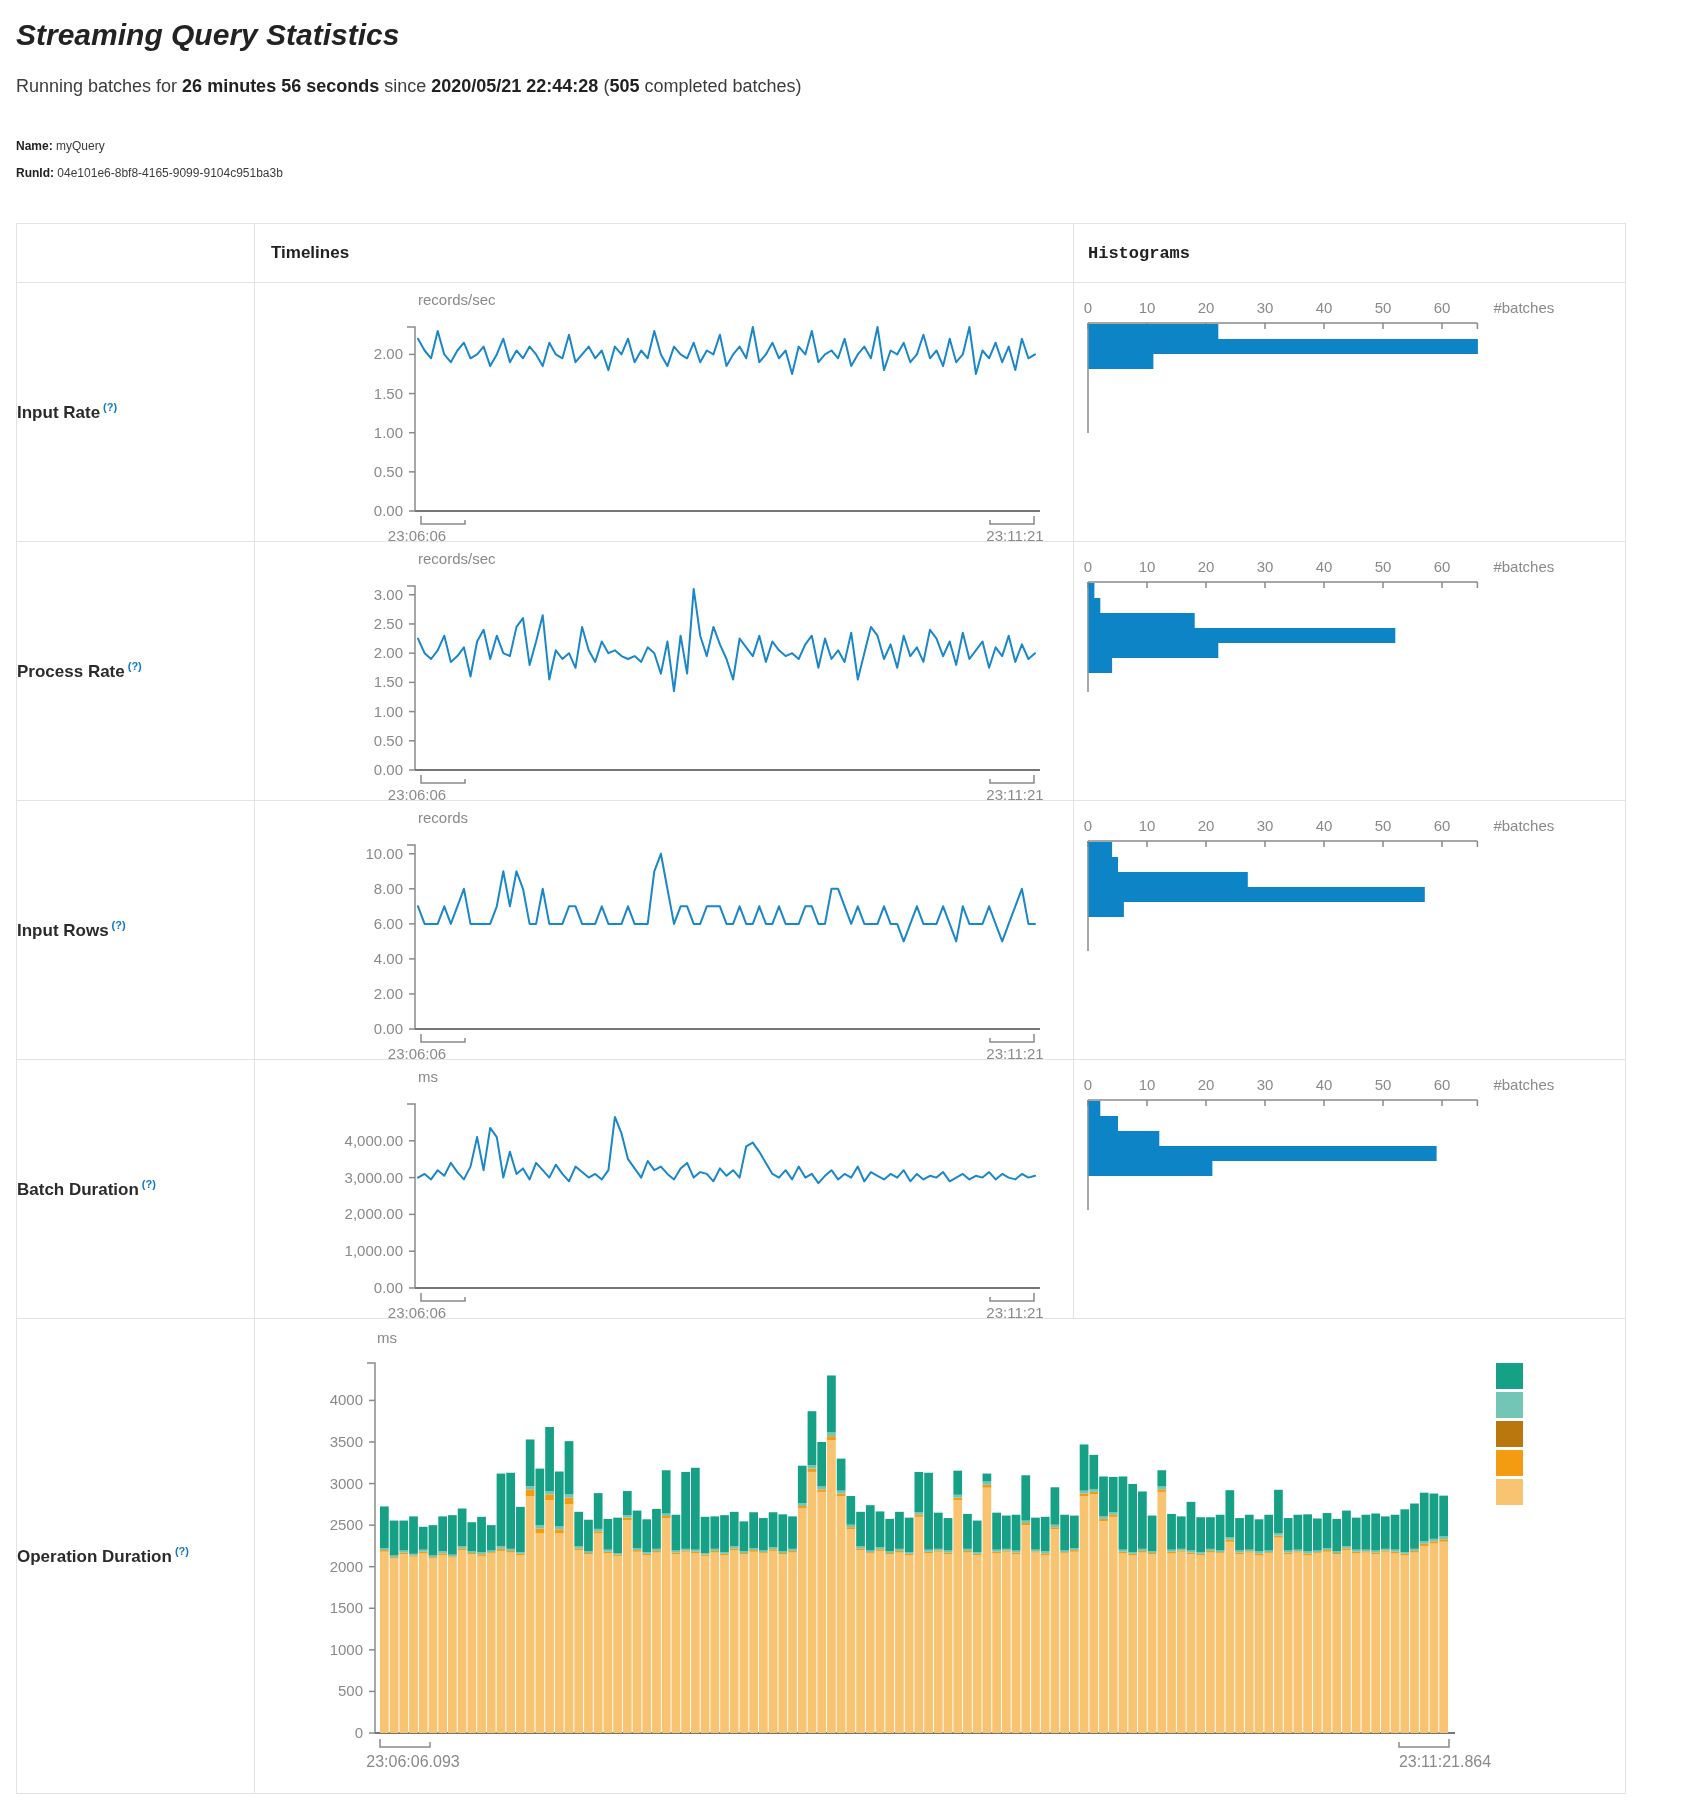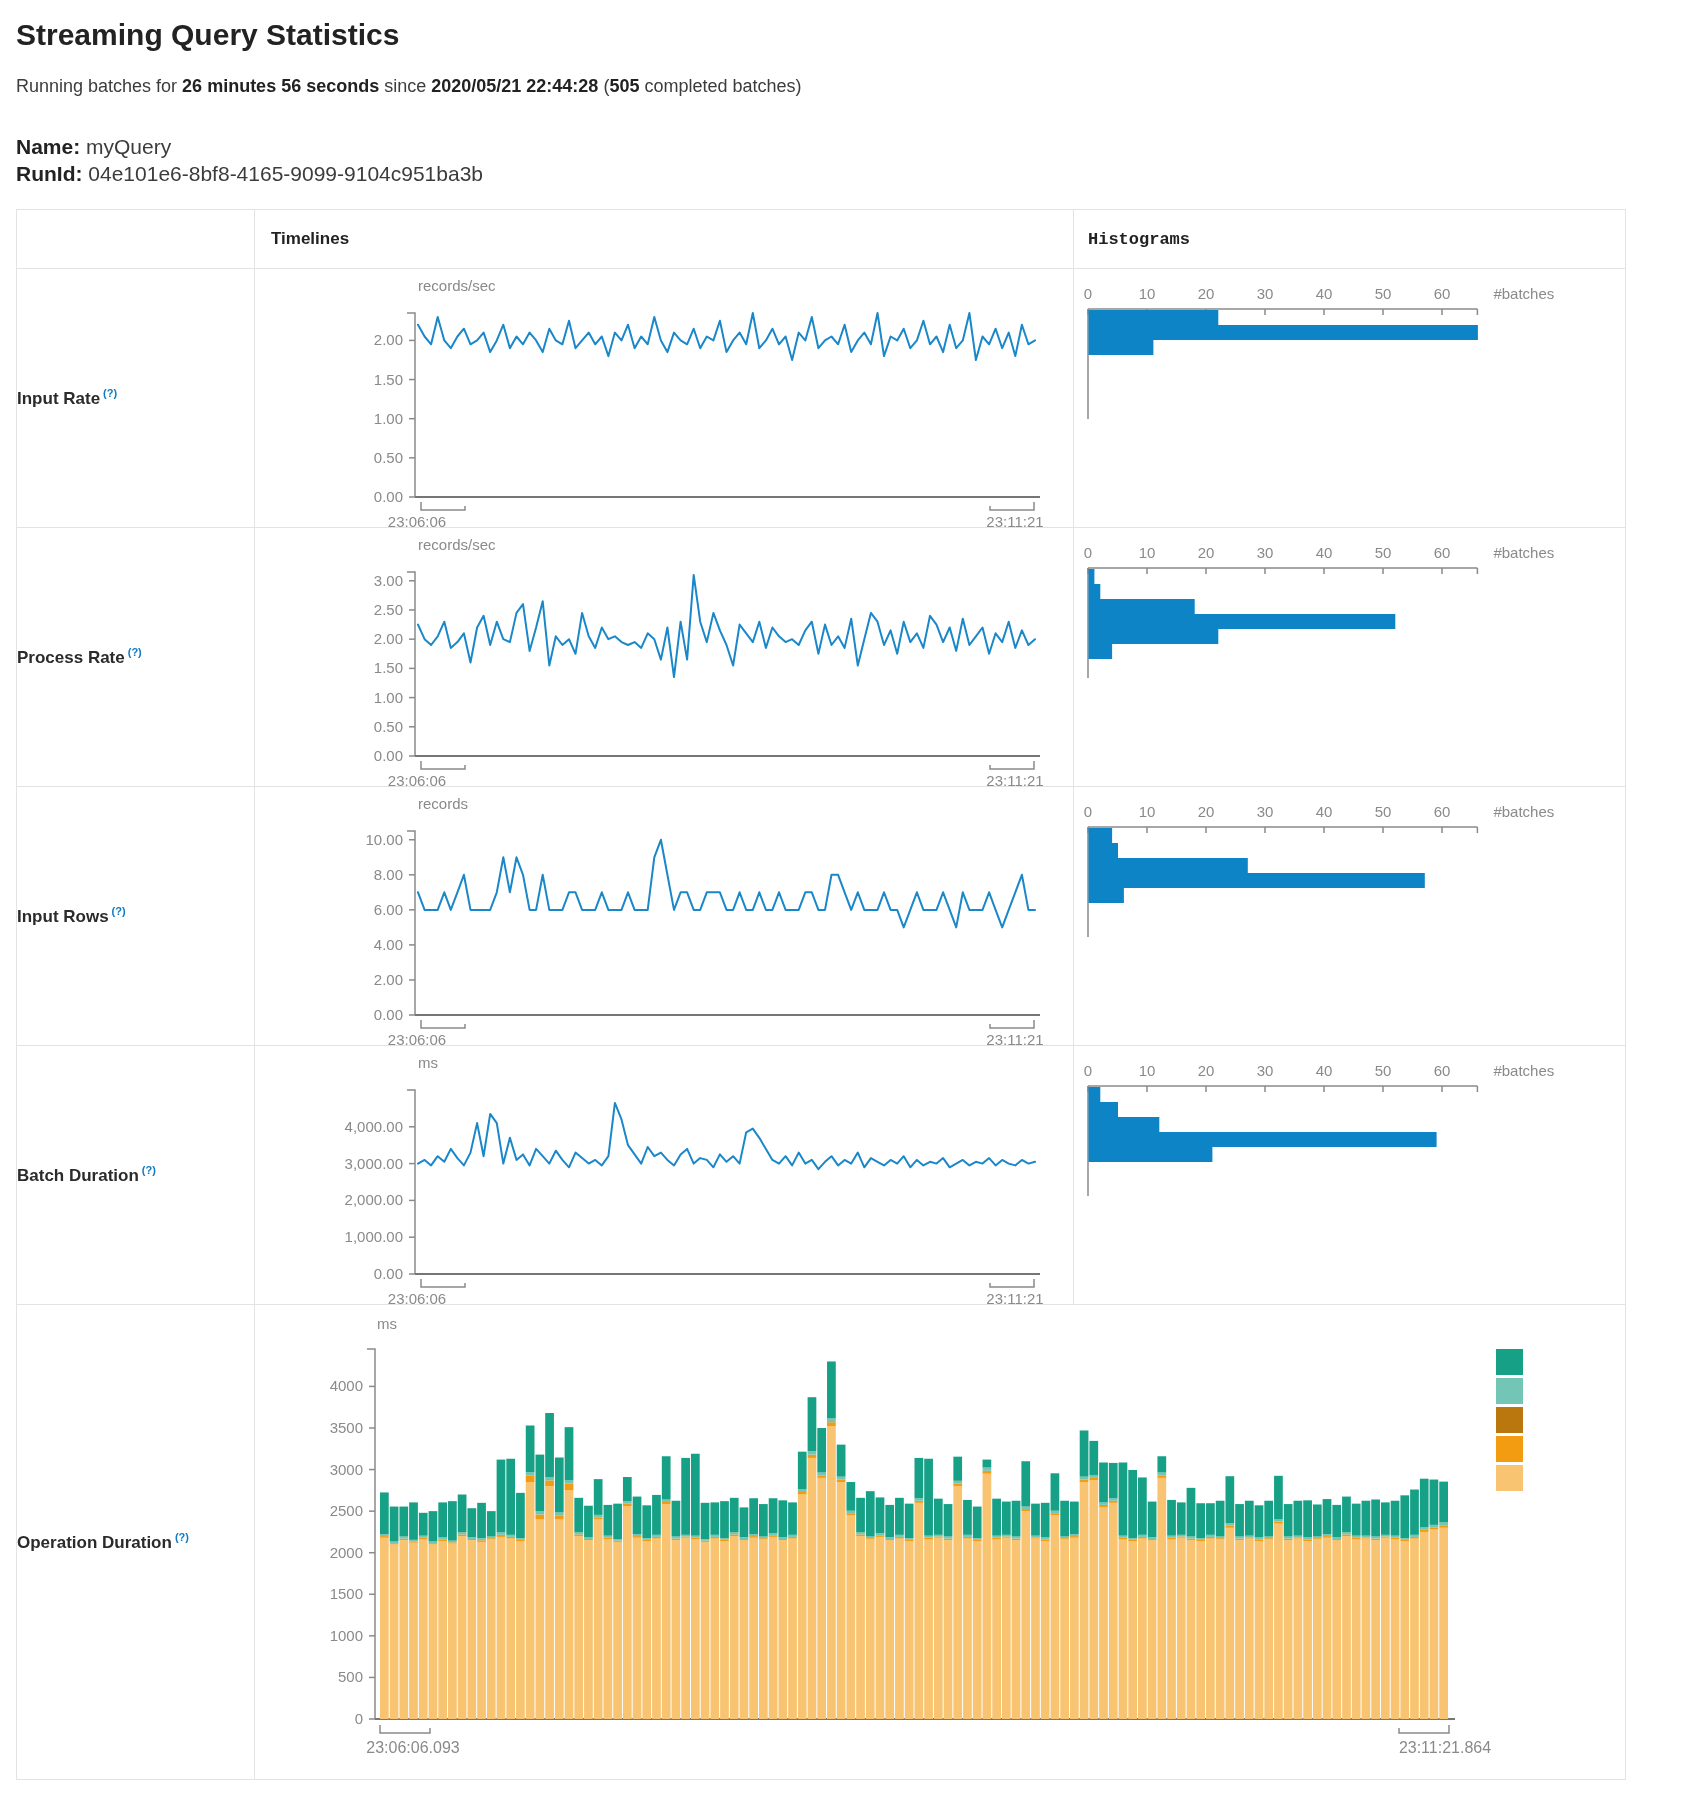--- a/index.html
+++ b/index.html
@@ -1,21 +1,21 @@
 <!DOCTYPE html>
 <html><head>
 <meta charset="utf-8">
 <style>
   html,body{margin:0;padding:0;background:#fff;color:#2b2b2b;
     font-family:"Liberation Sans","DejaVu Sans",sans-serif;}
   .page{width:1693px;min-height:1820px;box-sizing:border-box;padding:14px 16px 20px 16px;}
-  h1{font-size:30px;font-weight:700;margin:4px 0 24px 0;color:#222;}
+  h1{font-size:30px;font-weight:700;margin:4px 0 24px 0;color:#222;font-style:italic;}
   .subtitle{font-size:18px;color:#3c3c3c;margin-bottom:36px;}
   .subtitle b,.meta b{color:#222;}
-  .meta{font-size:21px;color:#3c3c3c;line-height:27px;margin-bottom:22px;}
+  .meta{font-size:12px;color:#3c3c3c;line-height:27px;margin-bottom:36px;}
   table.stats{border-collapse:collapse;width:1576px;table-layout:fixed;}
   table.stats th,table.stats td{border:1px solid #e3e3e3;padding:0;}
   th.c1{width:237px;}
   th.c2{width:802px;}
   th.c3{width:537px;}
   thead th{height:58px;text-align:left;font-size:17px;font-weight:700;color:#222;}
   thead th.c2{padding-left:16px;}
   thead th.c3{padding-left:14px;font-family:Liberation Mono, monospace;}
   td.label-cell{vertical-align:middle;padding-left:19px;font-size:17px;font-weight:700;color:#2b2b2b;}
   td.label-cell sup{color:#0e7ac4;font-size:11px;font-weight:700;margin-left:3px;}

